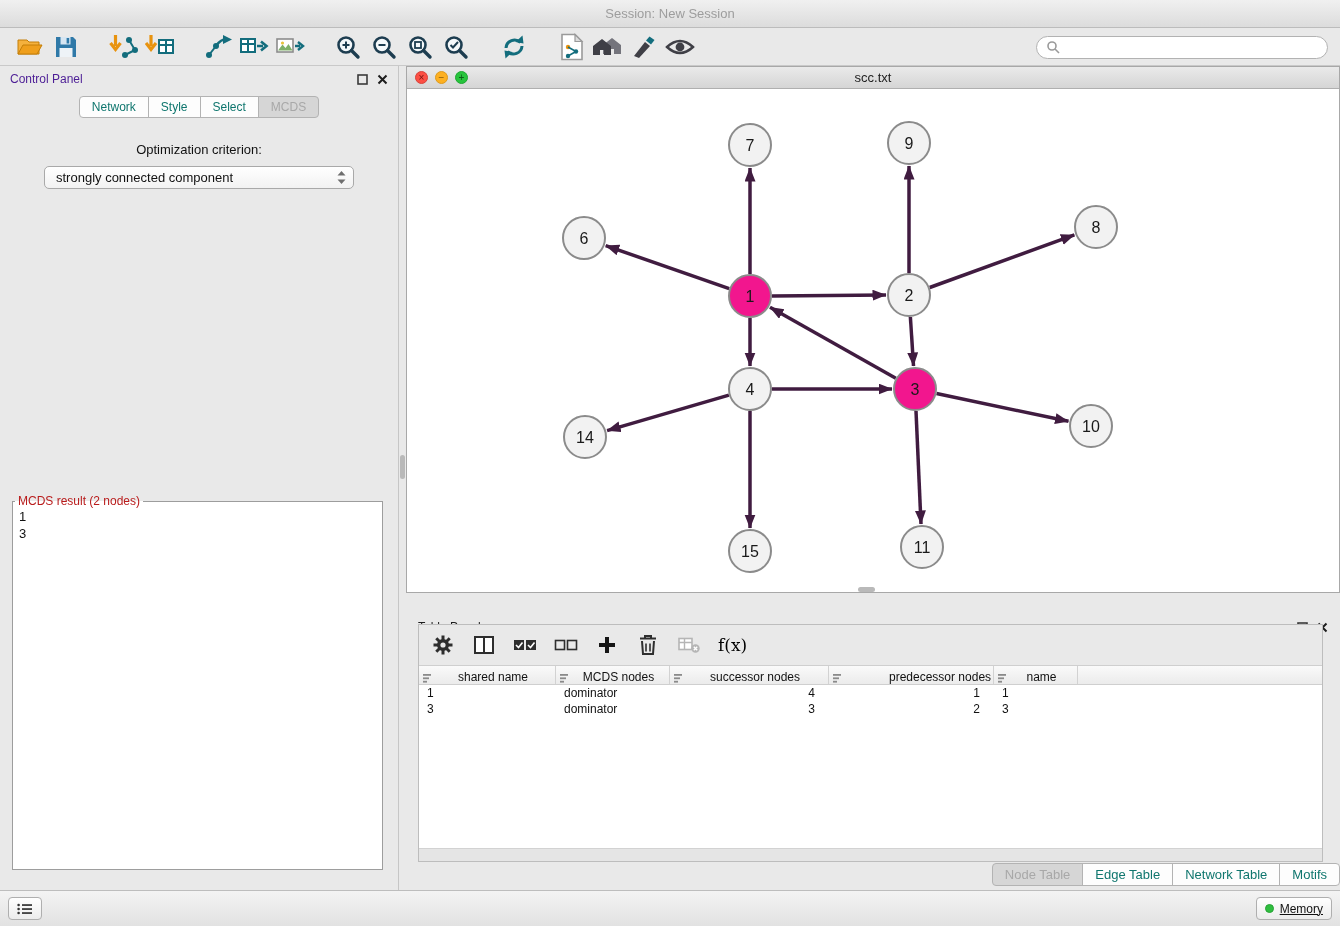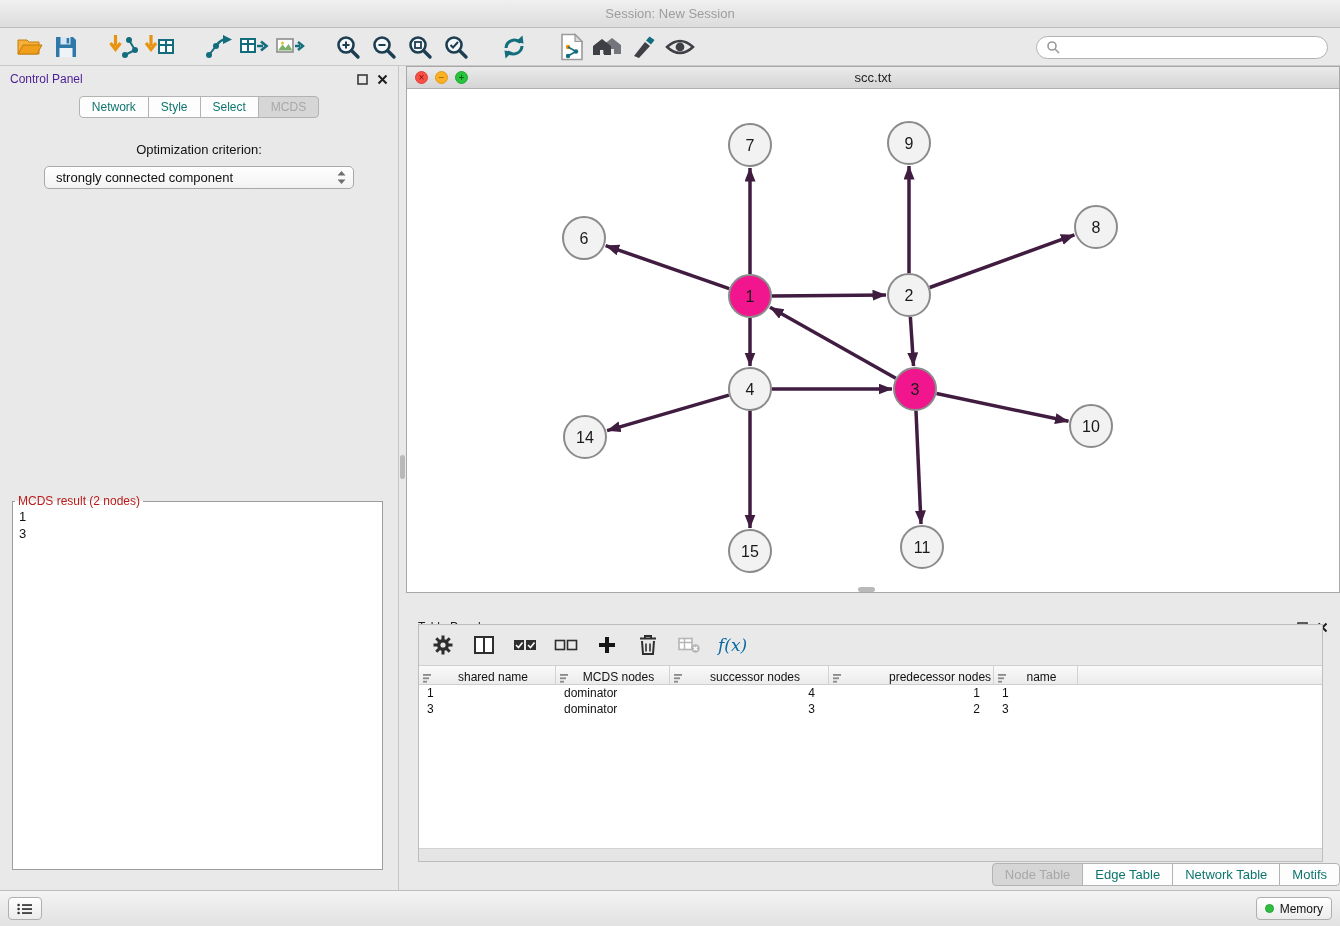--- a/index.html
+++ b/index.html
@@ -95,41 +95,41 @@
   .tp-header { height: 28px; display: flex; align-items: center; padding: 0 12px; font-size: 12px; color: #1d1d1d; margin-top: 20px; }
   .tp-box {
     position: absolute; left: 12px; right: 17px; top: 31px; height: 238px;
     border: 1px solid #bdbdbd; background: #fff; display: flex; flex-direction: column;
   }
   .tp-toolbar {
     height: 41px; flex: 0 0 auto; background: #e9e9e9; border-bottom: 1px solid #cfcfcf;
     display: flex; align-items: center; padding: 0 12px; gap: 17px;
   }
   .ttb-btn { display: flex; align-items: center; justify-content: center; min-width: 24px; height: 28px; }
-  .fx { font-family: "DejaVu Serif", serif; font-style: italic; font-size: 17px; color: #0369a1; }
+  .fx { font-family: "DejaVu Serif", serif; font-size: 17px; color: #000000; }
   .table-header-row {
     display: flex; height: 19px; flex: 0 0 auto;
     background: linear-gradient(#fafafa, #ebebeb); border-bottom: 1px solid #cfcfcf;
   }
   .th { display: flex; align-items: flex-end; padding: 0 4px; font-size: 12px; border-right: 1px solid #d2d2d2; }
   .th .th-label { flex: 1; text-align: center; white-space: nowrap; }
   .th.th-fill { flex: 1; border-right: none; }
   .sort-ic { flex: 0 0 auto; margin-right: 2px; }
   .table-body { flex: 1; background: #fff; overflow: hidden; }
   .tr { display: flex; height: 16px; align-items: center; }
   .td { font-size: 12px; padding: 0 14px 0 8px; white-space: nowrap; overflow: hidden; }
   .tp-hscroll { height: 13px; flex: 0 0 auto; background: #e5e5e5; border-top: 1px solid #d2d2d2; }
   .tp-tabs { position: absolute; left: 0; right: 0; bottom: 4px; display: flex; justify-content: flex-end; }
   .tp-tabs .seg-tab { font-size: 13px; padding: 3px 12px; }
 
   
   .statusbar {
     position: absolute; left: 0; right: 0; bottom: 0; height: 36px;
     background: linear-gradient(#f3f3f3, #e2e2e2); border-top: 1px solid #bdbdbd;
-    display: flex; align-items: center; padding: 0 8px;
+    display: flex; align-items: center; padding: 0 8px; text-decoration: underline;
   }
   .sb-btn {
     height: 23px; border: 1px solid #afafaf; border-radius: 4px;
     background: linear-gradient(#ffffff, #ececec);
     display: flex; align-items: center; justify-content: center; padding: 0 8px; gap: 6px; font-size: 12px;
   }
   .memory-btn { margin-left: auto; }
   .mem-dot { width: 9px; height: 9px; border-radius: 50%; background: #2fbe3f; border: 1px solid #27a336; }
 
   

